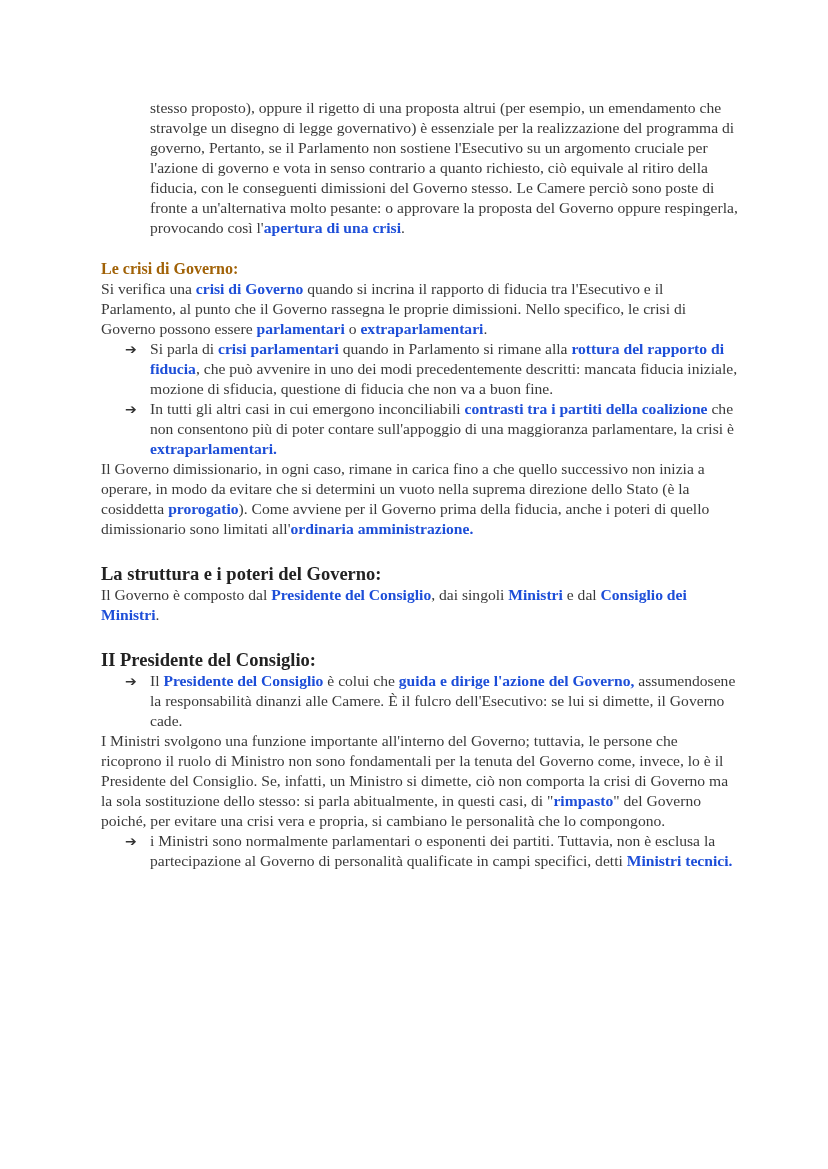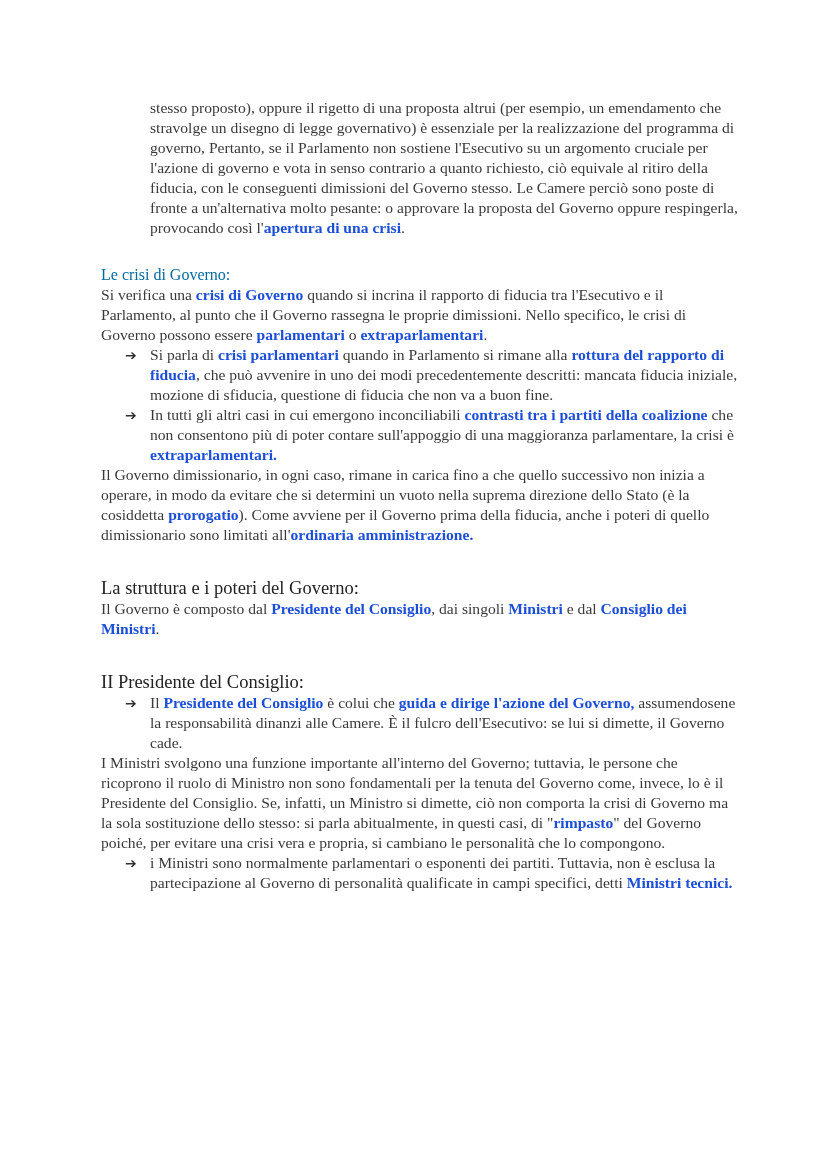--- a/index.html
+++ b/index.html
@@ -7,22 +7,22 @@
     width: 828px; height: 1169px; position: relative; overflow: hidden;
     font-family: "Liberation Serif", "DejaVu Serif", serif;
     color: #3a3a3a;
     font-size: 15.6px;
     line-height: 20px;
   }
   .page { position: absolute; left: 101px; top: 98px; width: 640px; }
   p { margin: 0; }
   b { color: #1d4ed8; font-weight: bold; }
   .indent { padding-left: 49px; }
-  .h3 { font-weight: normal; color: #0369a1; font-size: 16px; margin-top: 27px; }
-  .h2 { font-weight: normal; color: #222; font-size: 18.5px; line-height: 22px; margin-top: 32px; }
+  .h3 { font-weight: bold; color: #a16207; font-size: 16px; margin-top: 21px; }
+  .h2 { font-weight: bold; color: #222; font-size: 18.5px; line-height: 22px; margin-top: 24px; }
   ul.arrows { list-style: none; margin: 0; padding: 0; }
   ul.arrows li { position: relative; padding-left: 49px; }
   ul.arrows li .arrow {
     position: absolute; left: 24px; top: 0; font-family: "DejaVu Sans", sans-serif;
     font-size: 14px; color: #333; font-weight: bold;
   }
 </style>
 </head>
 <body>
 

